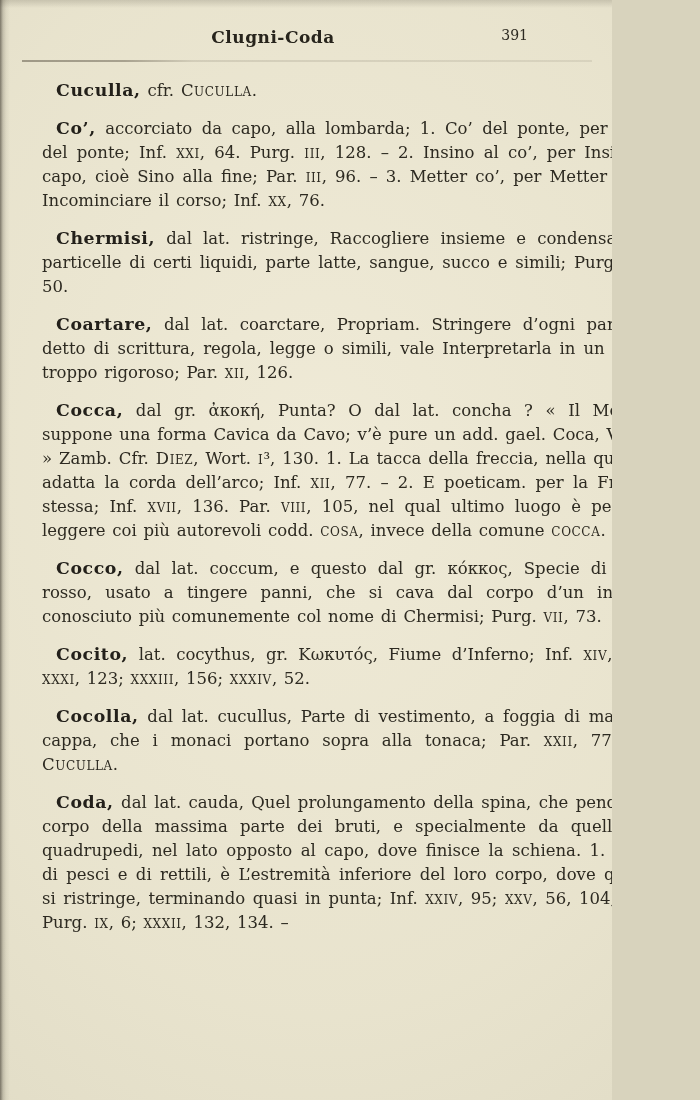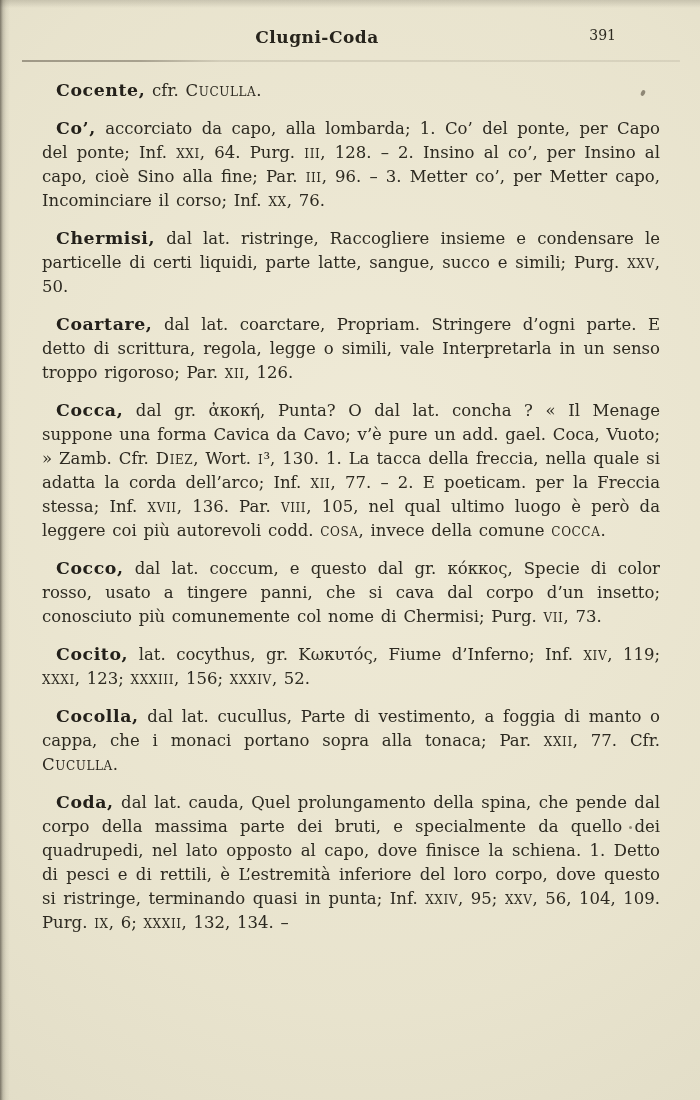--- a/index.html
+++ b/index.html
@@ -2,21 +2,21 @@
 <html><head>
 <meta charset="utf-8">
 <style>
   html, body {
     margin: 0;
     padding: 0;
     background: #d8d3bd;
   }
   .page {
     position: relative;
-    width: 700px;
+    width: 612px;
     height: 1100px;
     overflow: hidden;
     background:
       radial-gradient(ellipse 120% 90% at 52% 42%,
         rgba(240,235,216,0.9) 0%,
         rgba(233,228,207,0.6) 55%,
         rgba(222,217,195,0.9) 92%),
       #e7e2cb;
     font-family: "DejaVu Serif", "Liberation Serif", serif;
     color: #2d2a21;
@@ -114,21 +114,21 @@
   <div class="edge-shadow-top"></div>
 
   <header class="running-head">
     <span class="head-title">Clugni-Coda</span>
     <span class="page-number">391</span>
   </header>
 
   <div class="head-rule"></div>
 
   <main class="content">
-      <p class="entry"><span class="seg-b">Cocente,</span><span class="seg-r"> cfr. </span><span class="seg-sc">Cuculla</span><span class="seg-r">.</span></p>
+      <p class="entry"><span class="seg-b">Cuculla,</span><span class="seg-r"> cfr. </span><span class="seg-sc">Cuculla</span><span class="seg-r">.</span></p>
       <p class="entry"><span class="seg-b">Co’,</span><span class="seg-r"> accorciato da </span><span class="seg-i">capo</span><span class="seg-r">, alla lombarda; 1. </span><span class="seg-i">Co’ del ponte</span><span class="seg-r">, per Capo del ponte; </span><span class="seg-i">Inf.</span><span class="seg-r"> </span><span class="seg-sc">xxi</span><span class="seg-r">, 64. </span><span class="seg-i">Purg.</span><span class="seg-r"> </span><span class="seg-sc">iii</span><span class="seg-r">, 128. – 2. </span><span class="seg-i">Insino al co’</span><span class="seg-r">, per Insino al capo, cioè Sino alla fine; </span><span class="seg-i">Par.</span><span class="seg-r"> </span><span class="seg-sc">iii</span><span class="seg-r">, 96. – 3. </span><span class="seg-i">Metter co’</span><span class="seg-r">, per Metter capo, Incominciare il corso; </span><span class="seg-i">Inf.</span><span class="seg-r"> </span><span class="seg-sc">xx</span><span class="seg-r">, 76.</span></p>
       <p class="entry"><span class="seg-b">Chermisi,</span><span class="seg-r"> dal lat. </span><span class="seg-i">ristringe</span><span class="seg-r">, Raccogliere insieme e condensare le particelle di certi liquidi, parte latte, sangue, succo e simili; </span><span class="seg-i">Purg.</span><span class="seg-r"> </span><span class="seg-sc">xxv</span><span class="seg-r">, 50.</span></p>
       <p class="entry"><span class="seg-b">Coartare,</span><span class="seg-r"> dal lat. </span><span class="seg-i">coarctare</span><span class="seg-r">, Propriam. Stringere d’ogni parte. E detto di scrittura, regola, legge o simili, vale Interpretarla in un senso troppo rigoroso; </span><span class="seg-i">Par.</span><span class="seg-r"> </span><span class="seg-sc">xii</span><span class="seg-r">, 126.</span></p>
       <p class="entry"><span class="seg-b">Cocca,</span><span class="seg-r"> dal gr. ἀκοκή, Punta? O dal lat. </span><span class="seg-i">concha</span><span class="seg-r"> ? « Il </span><span class="seg-i">Menage</span><span class="seg-r"> suppone una forma </span><span class="seg-i">Cavica</span><span class="seg-r"> da </span><span class="seg-i">Cavo</span><span class="seg-r">; v’è pure un add. gael. </span><span class="seg-i">Coca</span><span class="seg-r">, Vuoto; » </span><span class="seg-i">Zamb.</span><span class="seg-r"> Cfr. </span><span class="seg-sc">Diez</span><span class="seg-r">, </span><span class="seg-i">Wort.</span><span class="seg-r"> </span><span class="seg-sc">i</span><span class="seg-r">³, 130. 1. La tacca della freccia, nella quale si adatta la corda dell’arco; </span><span class="seg-i">Inf.</span><span class="seg-r"> </span><span class="seg-sc">xii</span><span class="seg-r">, 77. – 2. E poeticam. per la Freccia stessa; </span><span class="seg-i">Inf.</span><span class="seg-r"> </span><span class="seg-sc">xvii</span><span class="seg-r">, 136. </span><span class="seg-i">Par.</span><span class="seg-r"> </span><span class="seg-sc">viii</span><span class="seg-r">, 105, nel qual ultimo luogo è però da leggere coi più autorevoli codd. </span><span class="seg-sc">cosa</span><span class="seg-r">, invece della comune </span><span class="seg-sc">cocca</span><span class="seg-r">.</span></p>
       <p class="entry"><span class="seg-b">Cocco,</span><span class="seg-r"> dal lat. </span><span class="seg-i">coccum</span><span class="seg-r">, e questo dal gr. κόκκος, Specie di color rosso, usato a tingere panni, che si cava dal corpo d’un insetto; conosciuto più comunemente col nome di Chermisi; </span><span class="seg-i">Purg.</span><span class="seg-r"> </span><span class="seg-sc">vii</span><span class="seg-r">, 73.</span></p>
       <p class="entry"><span class="seg-b">Cocito,</span><span class="seg-r"> lat. </span><span class="seg-i">cocythus</span><span class="seg-r">, gr. Κωκυτός, Fiume d’Inferno; </span><span class="seg-i">Inf.</span><span class="seg-r"> </span><span class="seg-sc">xiv</span><span class="seg-r">, 119; </span><span class="seg-sc">xxxi</span><span class="seg-r">, 123; </span><span class="seg-sc">xxxiii</span><span class="seg-r">, 156; </span><span class="seg-sc">xxxiv</span><span class="seg-r">, 52.</span></p>
       <p class="entry"><span class="seg-b">Cocolla,</span><span class="seg-r"> dal lat. </span><span class="seg-i">cucullus</span><span class="seg-r">, Parte di vestimento, a foggia di manto o cappa, che i monaci portano sopra alla tonaca; </span><span class="seg-i">Par.</span><span class="seg-r"> </span><span class="seg-sc">xxii</span><span class="seg-r">, 77. Cfr. </span><span class="seg-sc">Cuculla</span><span class="seg-r">.</span></p>
       <p class="entry"><span class="seg-b">Coda,</span><span class="seg-r"> dal lat. </span><span class="seg-i">cauda</span><span class="seg-r">, Quel prolungamento della spina, che pende dal corpo della massima parte dei bruti, e specialmente da quello dei quadrupedi, nel lato opposto al capo, dove finisce la schiena. 1. Detto di pesci e di rettili, è L’estremità inferiore del loro corpo, dove questo si ristringe, terminando quasi in punta; </span><span class="seg-i">Inf.</span><span class="seg-r"> </span><span class="seg-sc">xxiv</span><span class="seg-r">, 95; </span><span class="seg-sc">xxv</span><span class="seg-r">, 56, 104, 109. </span><span class="seg-i">Purg.</span><span class="seg-r"> </span><span class="seg-sc">ix</span><span class="seg-r">, 6; </span><span class="seg-sc">xxxii</span><span class="seg-r">, 132, 134. –</span></p>
     </main>
 

